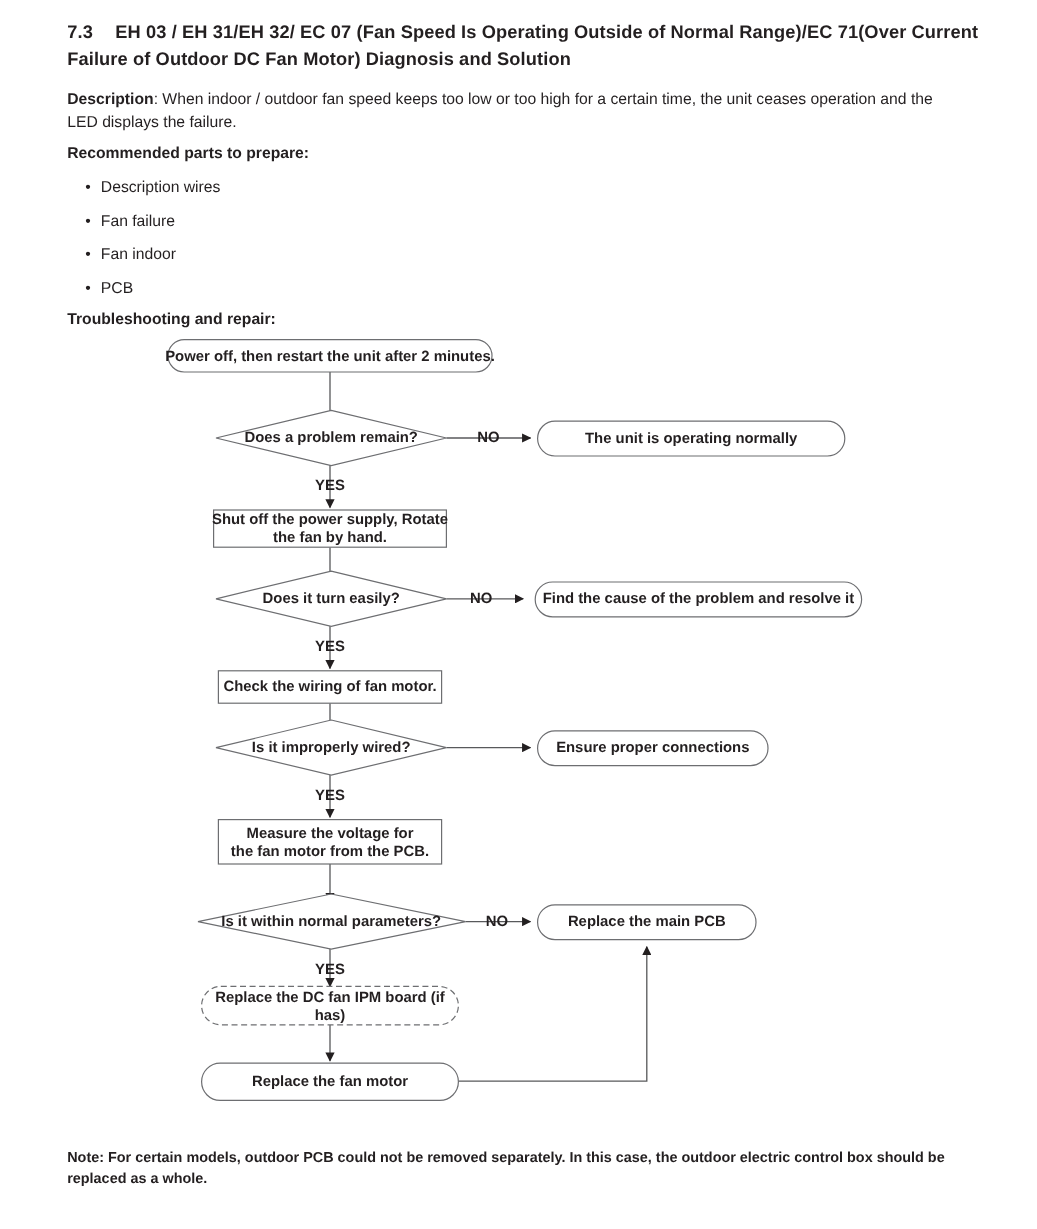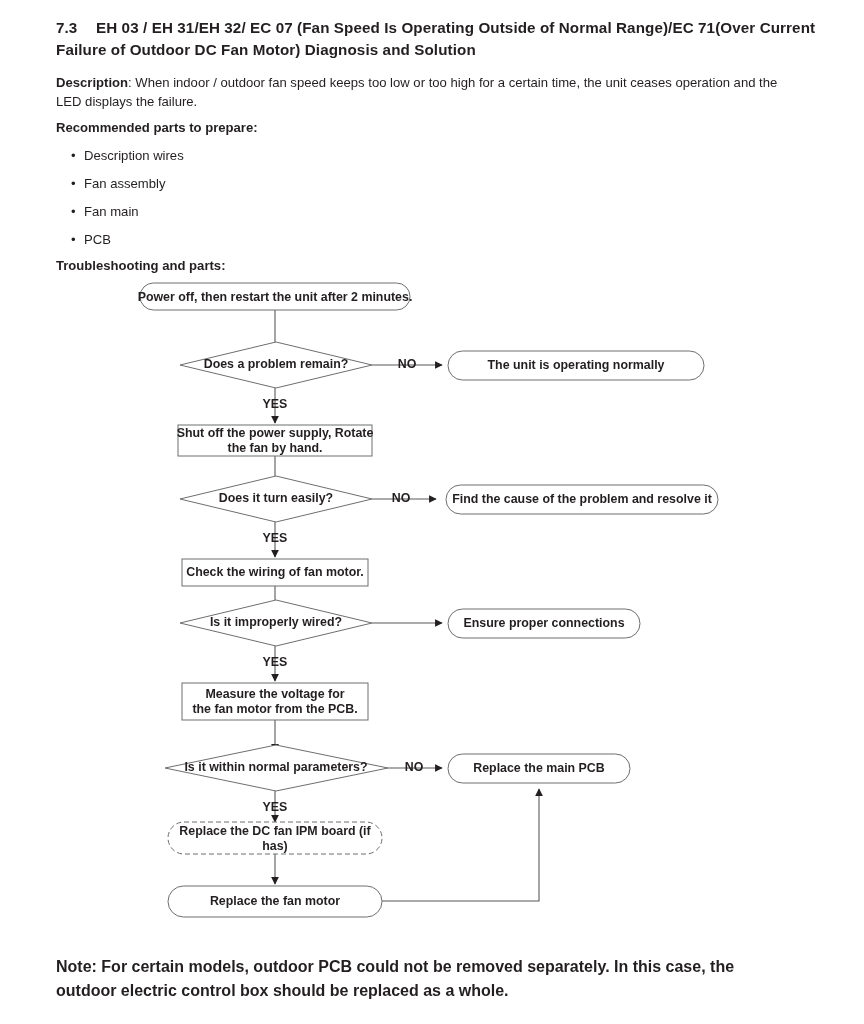--- a/index.html
+++ b/index.html
@@ -83,21 +83,21 @@
     line-height: 20px;
     font-size: 13.1px;
   }
 
   
   .note {
     position: absolute;
     left: 56px;
     top: 955px;
     width: 740px;
-    font-size: 16px;
+    font-size: 12px;
     font-weight: bold;
     line-height: 1.5;
   }
 
   
   .flow {
     position: absolute;
     left: 0;
     top: 270px;
     width: 864px;
@@ -147,26 +147,26 @@
   </div>
 
   <div class="desc">
     <b>Description</b><span>: When indoor / outdoor fan speed keeps too low or too high for a certain time, the unit ceases operation and the LED displays the failure.</span>
   </div>
 
   <div class="subhead" id="rec-parts-head">Recommended parts to prepare:</div>
 
   <ul class="parts-list">
     <li><span class="bullet">•</span><span>Description wires</span></li>
-    <li><span class="bullet">•</span><span>Fan assembly</span></li>
-    <li><span class="bullet">•</span><span>Fan main</span></li>
+    <li><span class="bullet">•</span><span>Fan failure</span></li>
+    <li><span class="bullet">•</span><span>Fan indoor</span></li>
     <li><span class="bullet">•</span><span>PCB</span></li>
   </ul>
 
-  <div class="subhead" id="trouble-head">Troubleshooting and parts:</div>
+  <div class="subhead" id="trouble-head">Troubleshooting and repair:</div>
 
   <div class="flow">
     <svg width="864" height="660" viewBox="0 0 864 660" xmlns="http://www.w3.org/2000/svg">
       <defs>
         <marker id="arrow" viewBox="0 0 10 10" refX="9" refY="5" markerWidth="7" markerHeight="7" orient="auto-start-reverse">
           <path d="M 0 0 L 10 5 L 0 10 z" fill="#231f20"></path>
         </marker>
       </defs>
 
       <line class="conn" x1="275" y1="40" x2="275" y2="83" marker-end="url(#arrow)"></line>

